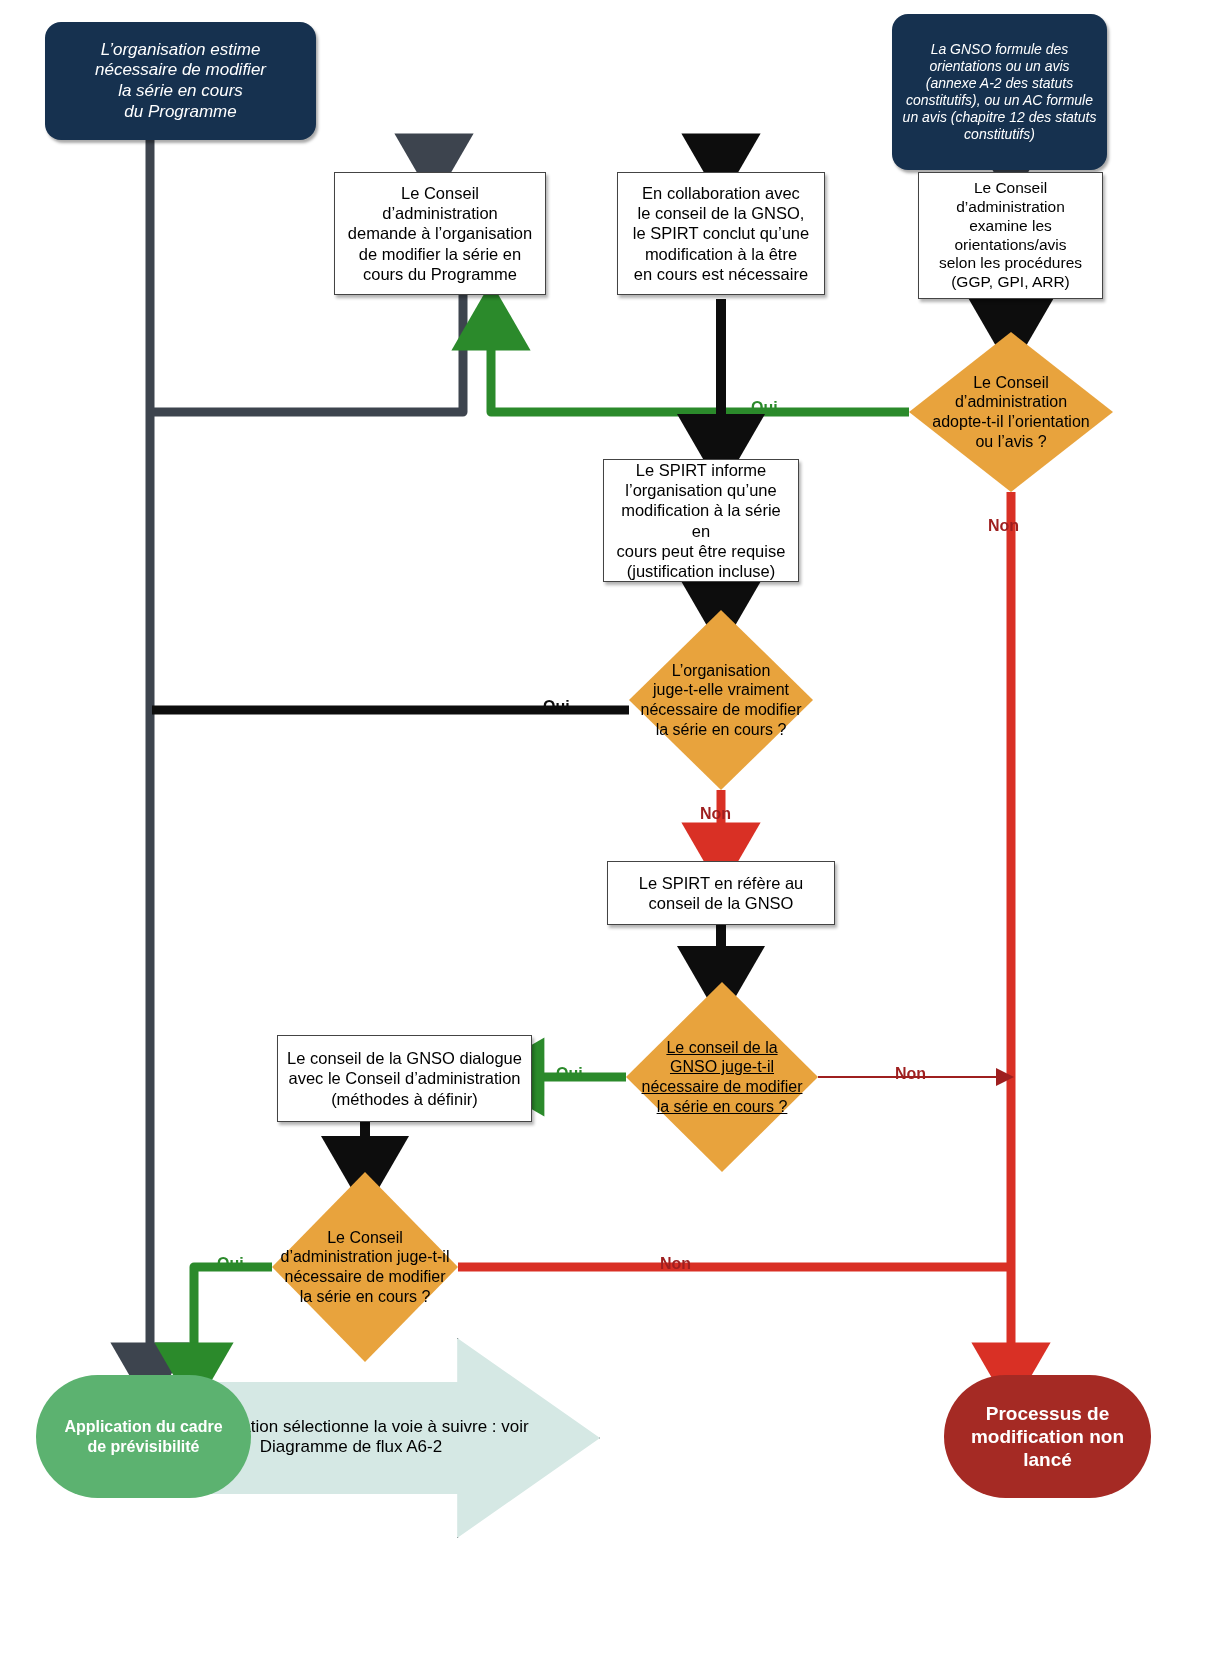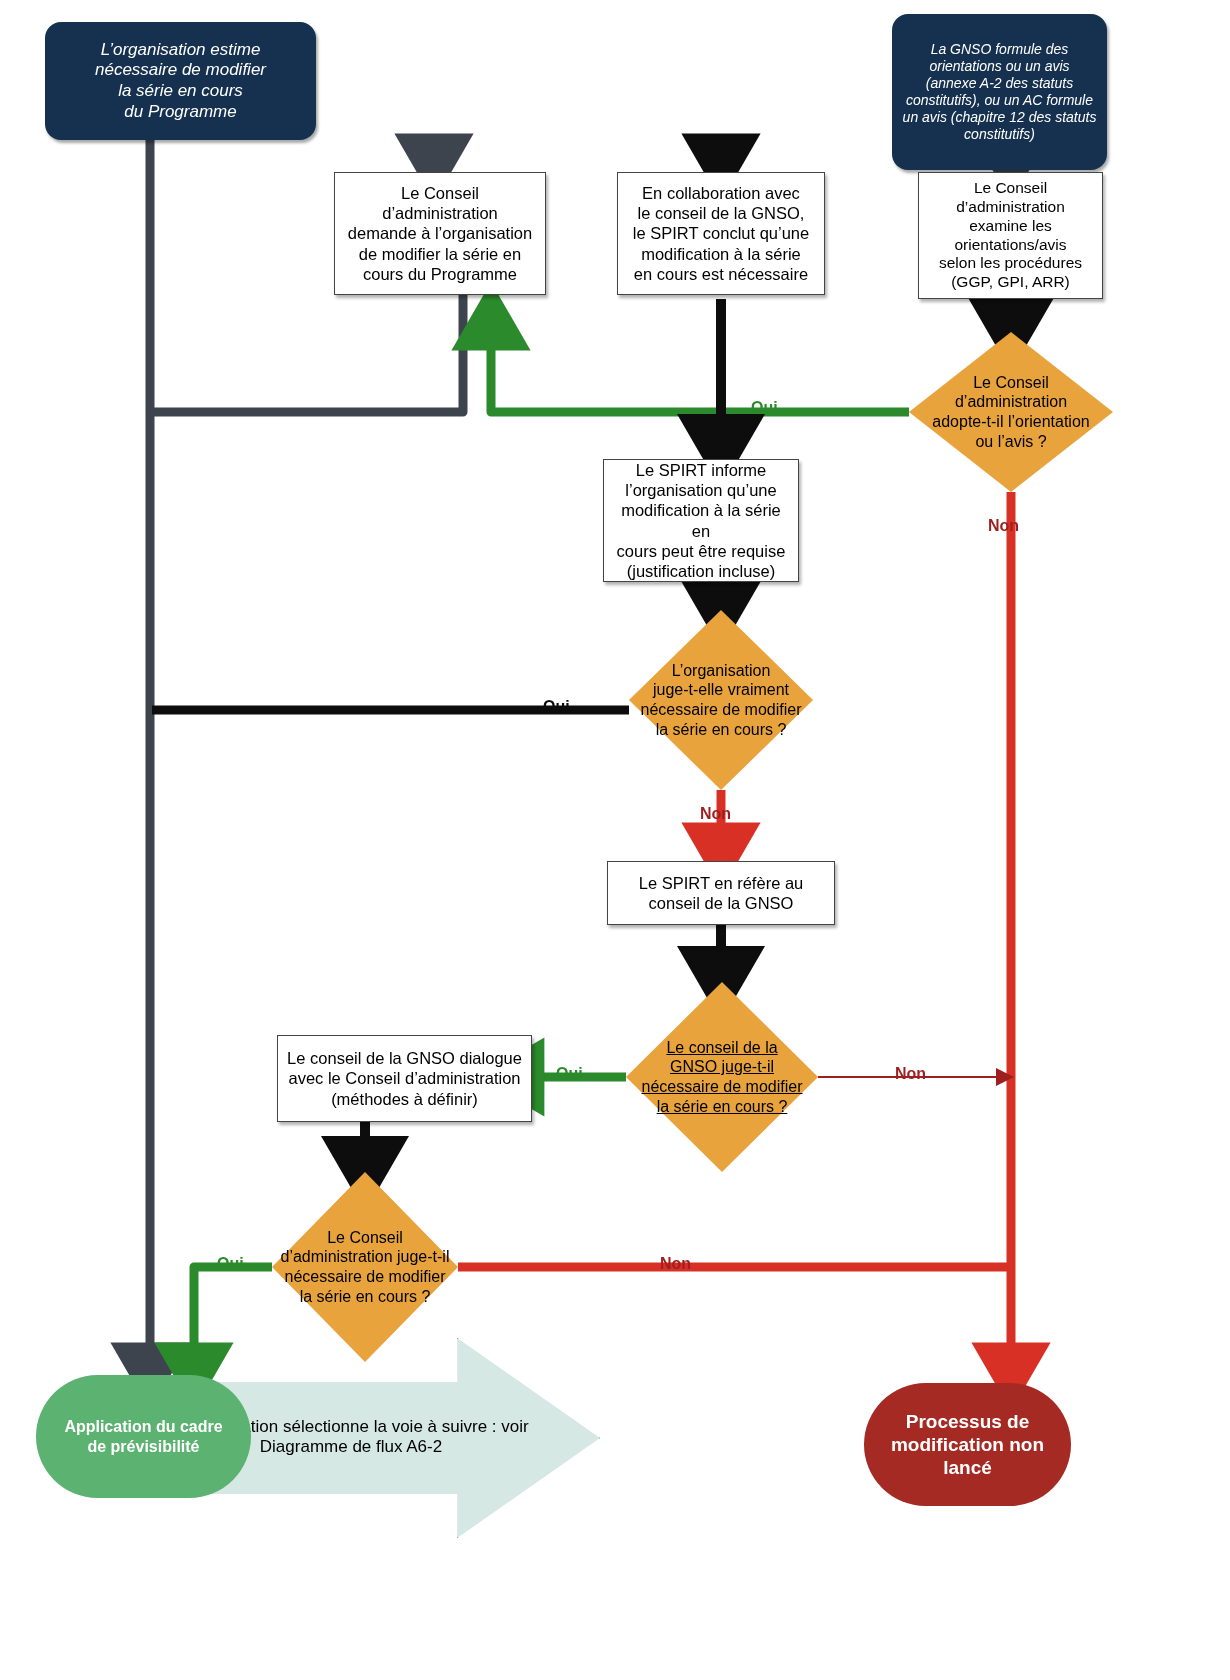--- a/index.html
+++ b/index.html
@@ -216,21 +216,21 @@
 d’administration
 demande à l’organisation
 de modifier la série en
 cours du Programme</span>
   </div>
 
   <div class="node proc" style="left:617px; top:172px; width:208px; height:123px;">
     <span class="txt">En collaboration avec
 le conseil de la GNSO,
 le SPIRT conclut qu’une
-modification à la série
+modification à la être
 en cours est nécessaire</span>
   </div>
 
   <div class="node proc" style="left:918px; top:172px; width:185px; height:127px; font-size:15.5px;">
     <span class="txt">Le Conseil
 d’administration
 examine les
 orientations/avis
 selon les procédures
 (GGP, GPI, ARR)</span>
@@ -292,21 +292,21 @@
     <span class="txt">L’organisation sélectionne
 la voie à suivre :
 voir Diagramme de flux A6-2</span>
   </div>
 
   <div class="node term-green" style="left:36px; top:1375px; width:215px; height:123px;">
     <span class="txt">Application du cadre
 de prévisibilité</span>
   </div>
 
-  <div class="node term-red" style="left:864px; top:1375px; width:207px; height:123px;margin-top:8px;">
+  <div class="node term-red" style="left:944px; top:1375px; width:207px; height:123px;">
     <span class="txt">Processus de
 modification non lancé</span>
   </div>
 
   <span class="elabel oui-green" style="left:751px; top:399px;">Oui</span>
 
   <span class="elabel non-red" style="left:988px; top:517px;">Non</span>
 
   <span class="elabel oui-black" style="left:543px; top:698px;">Oui</span>
 

